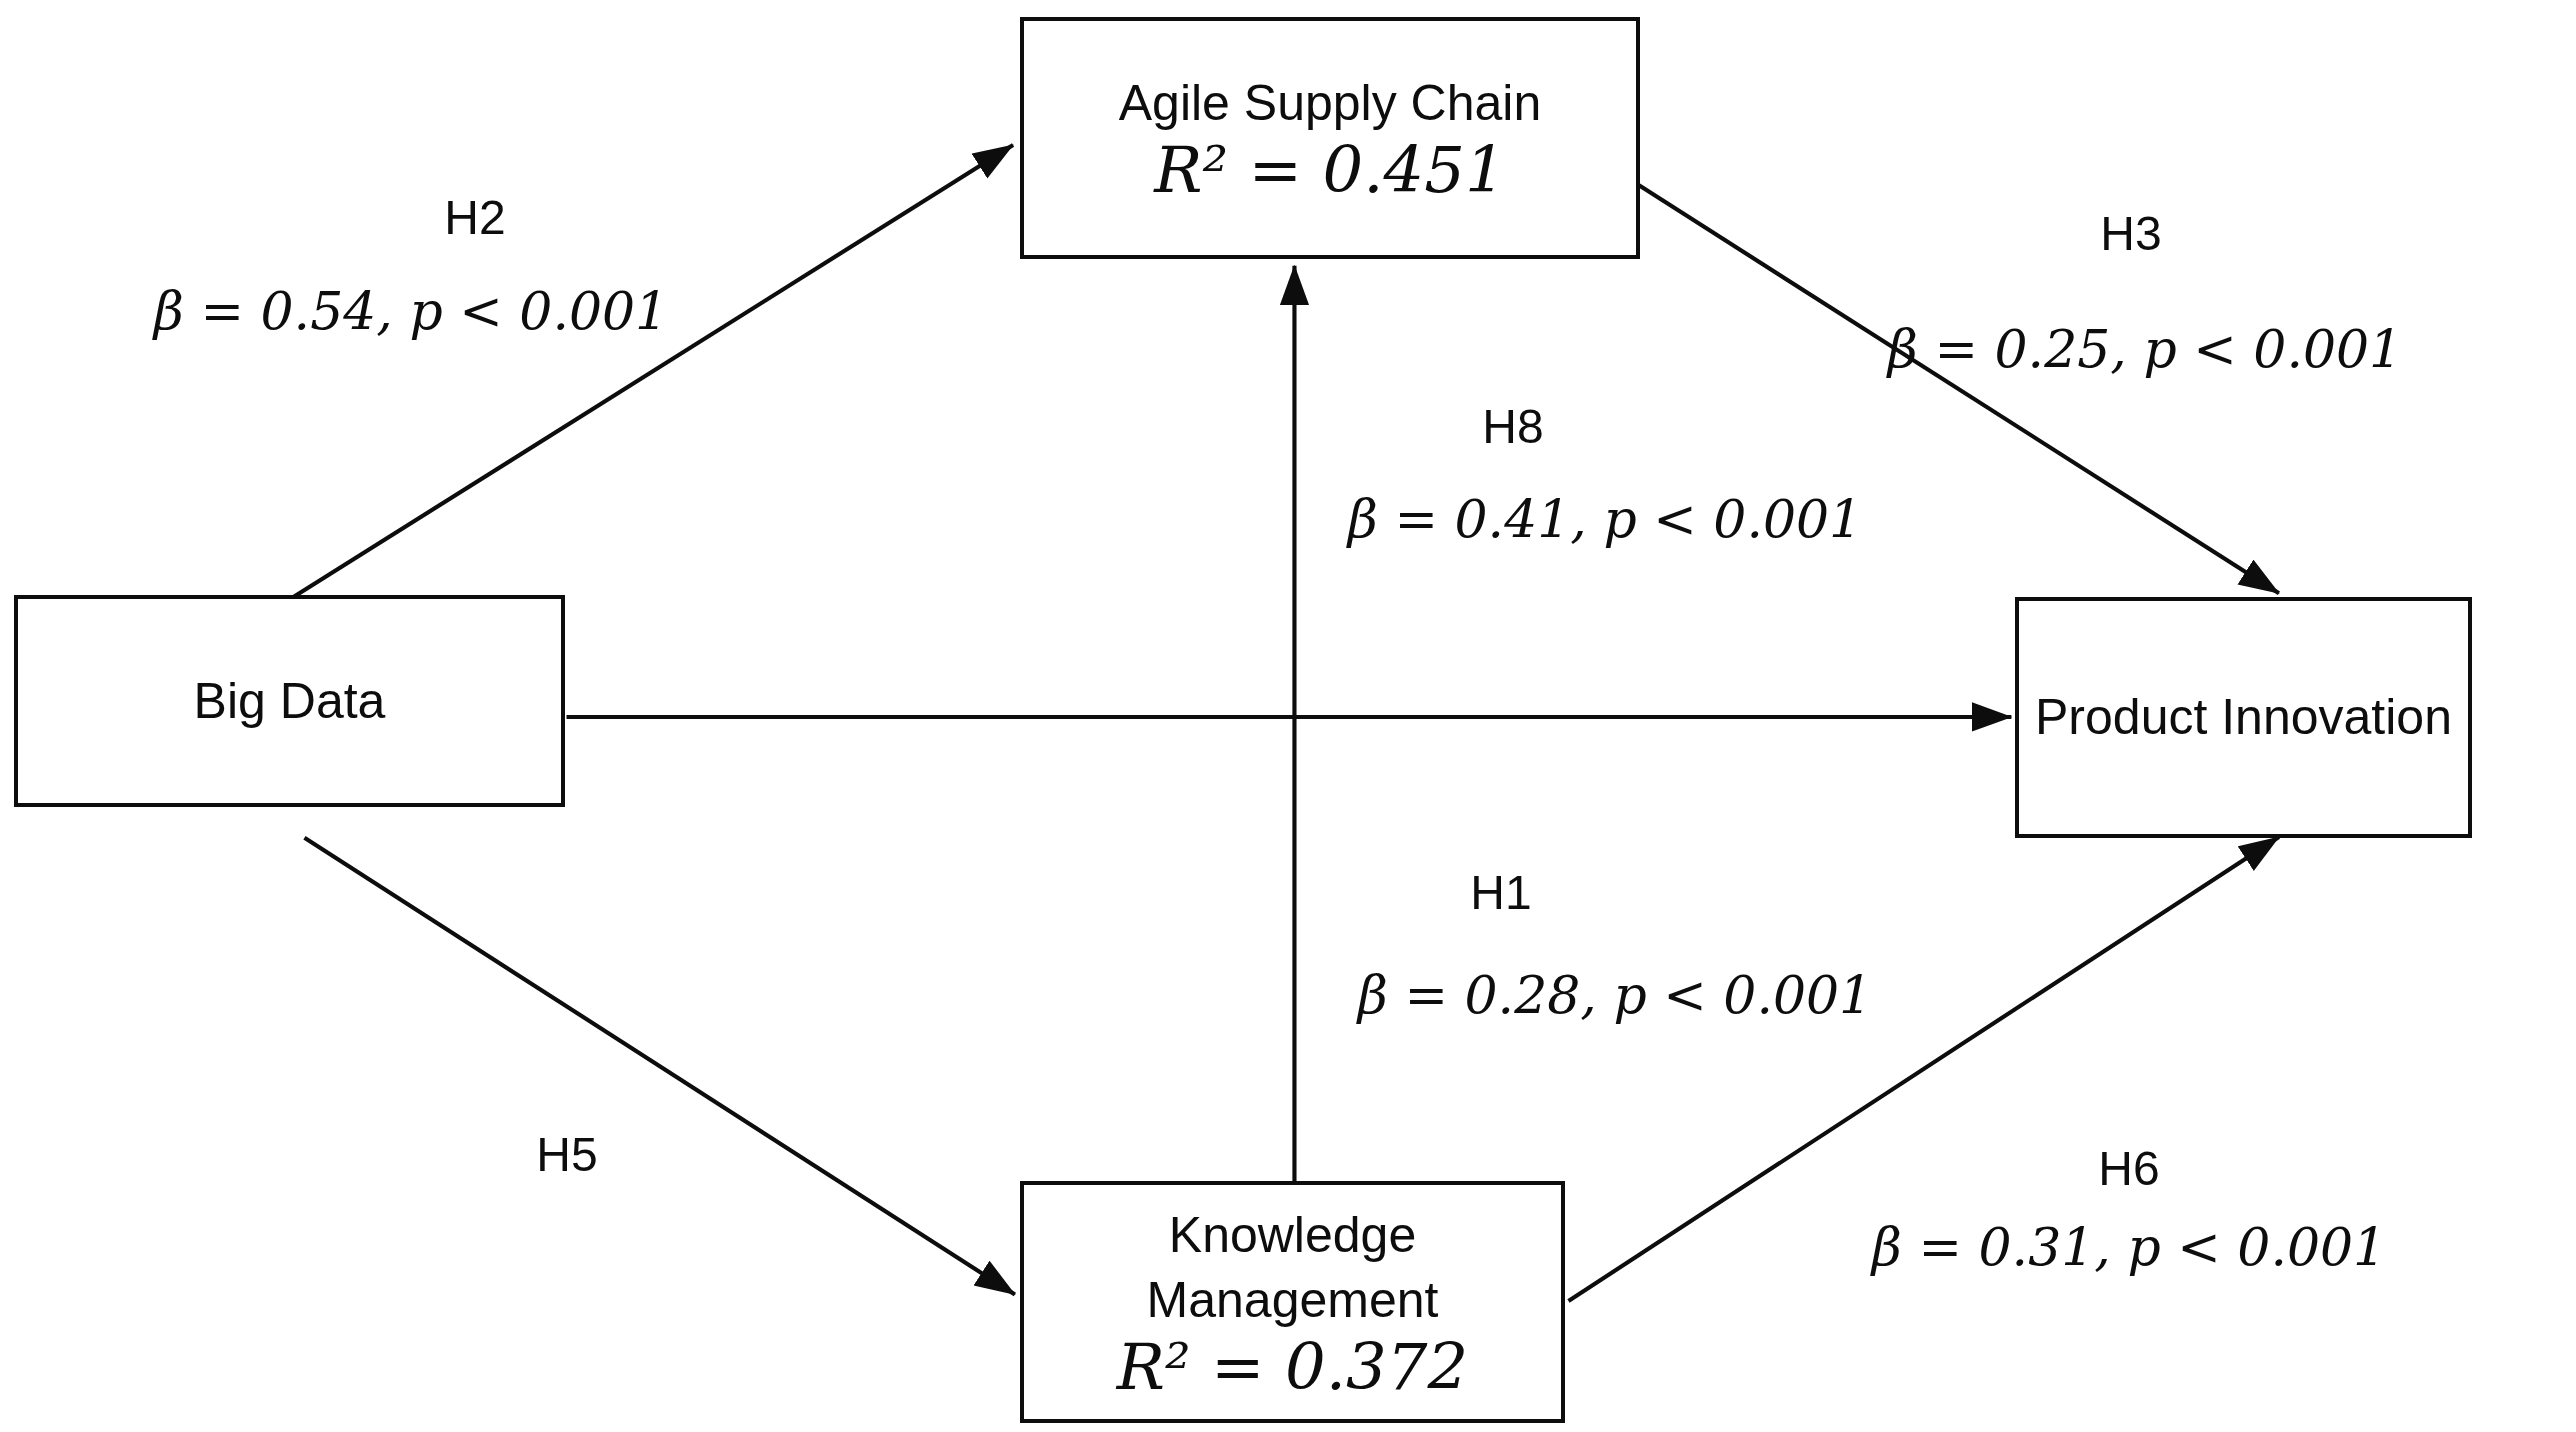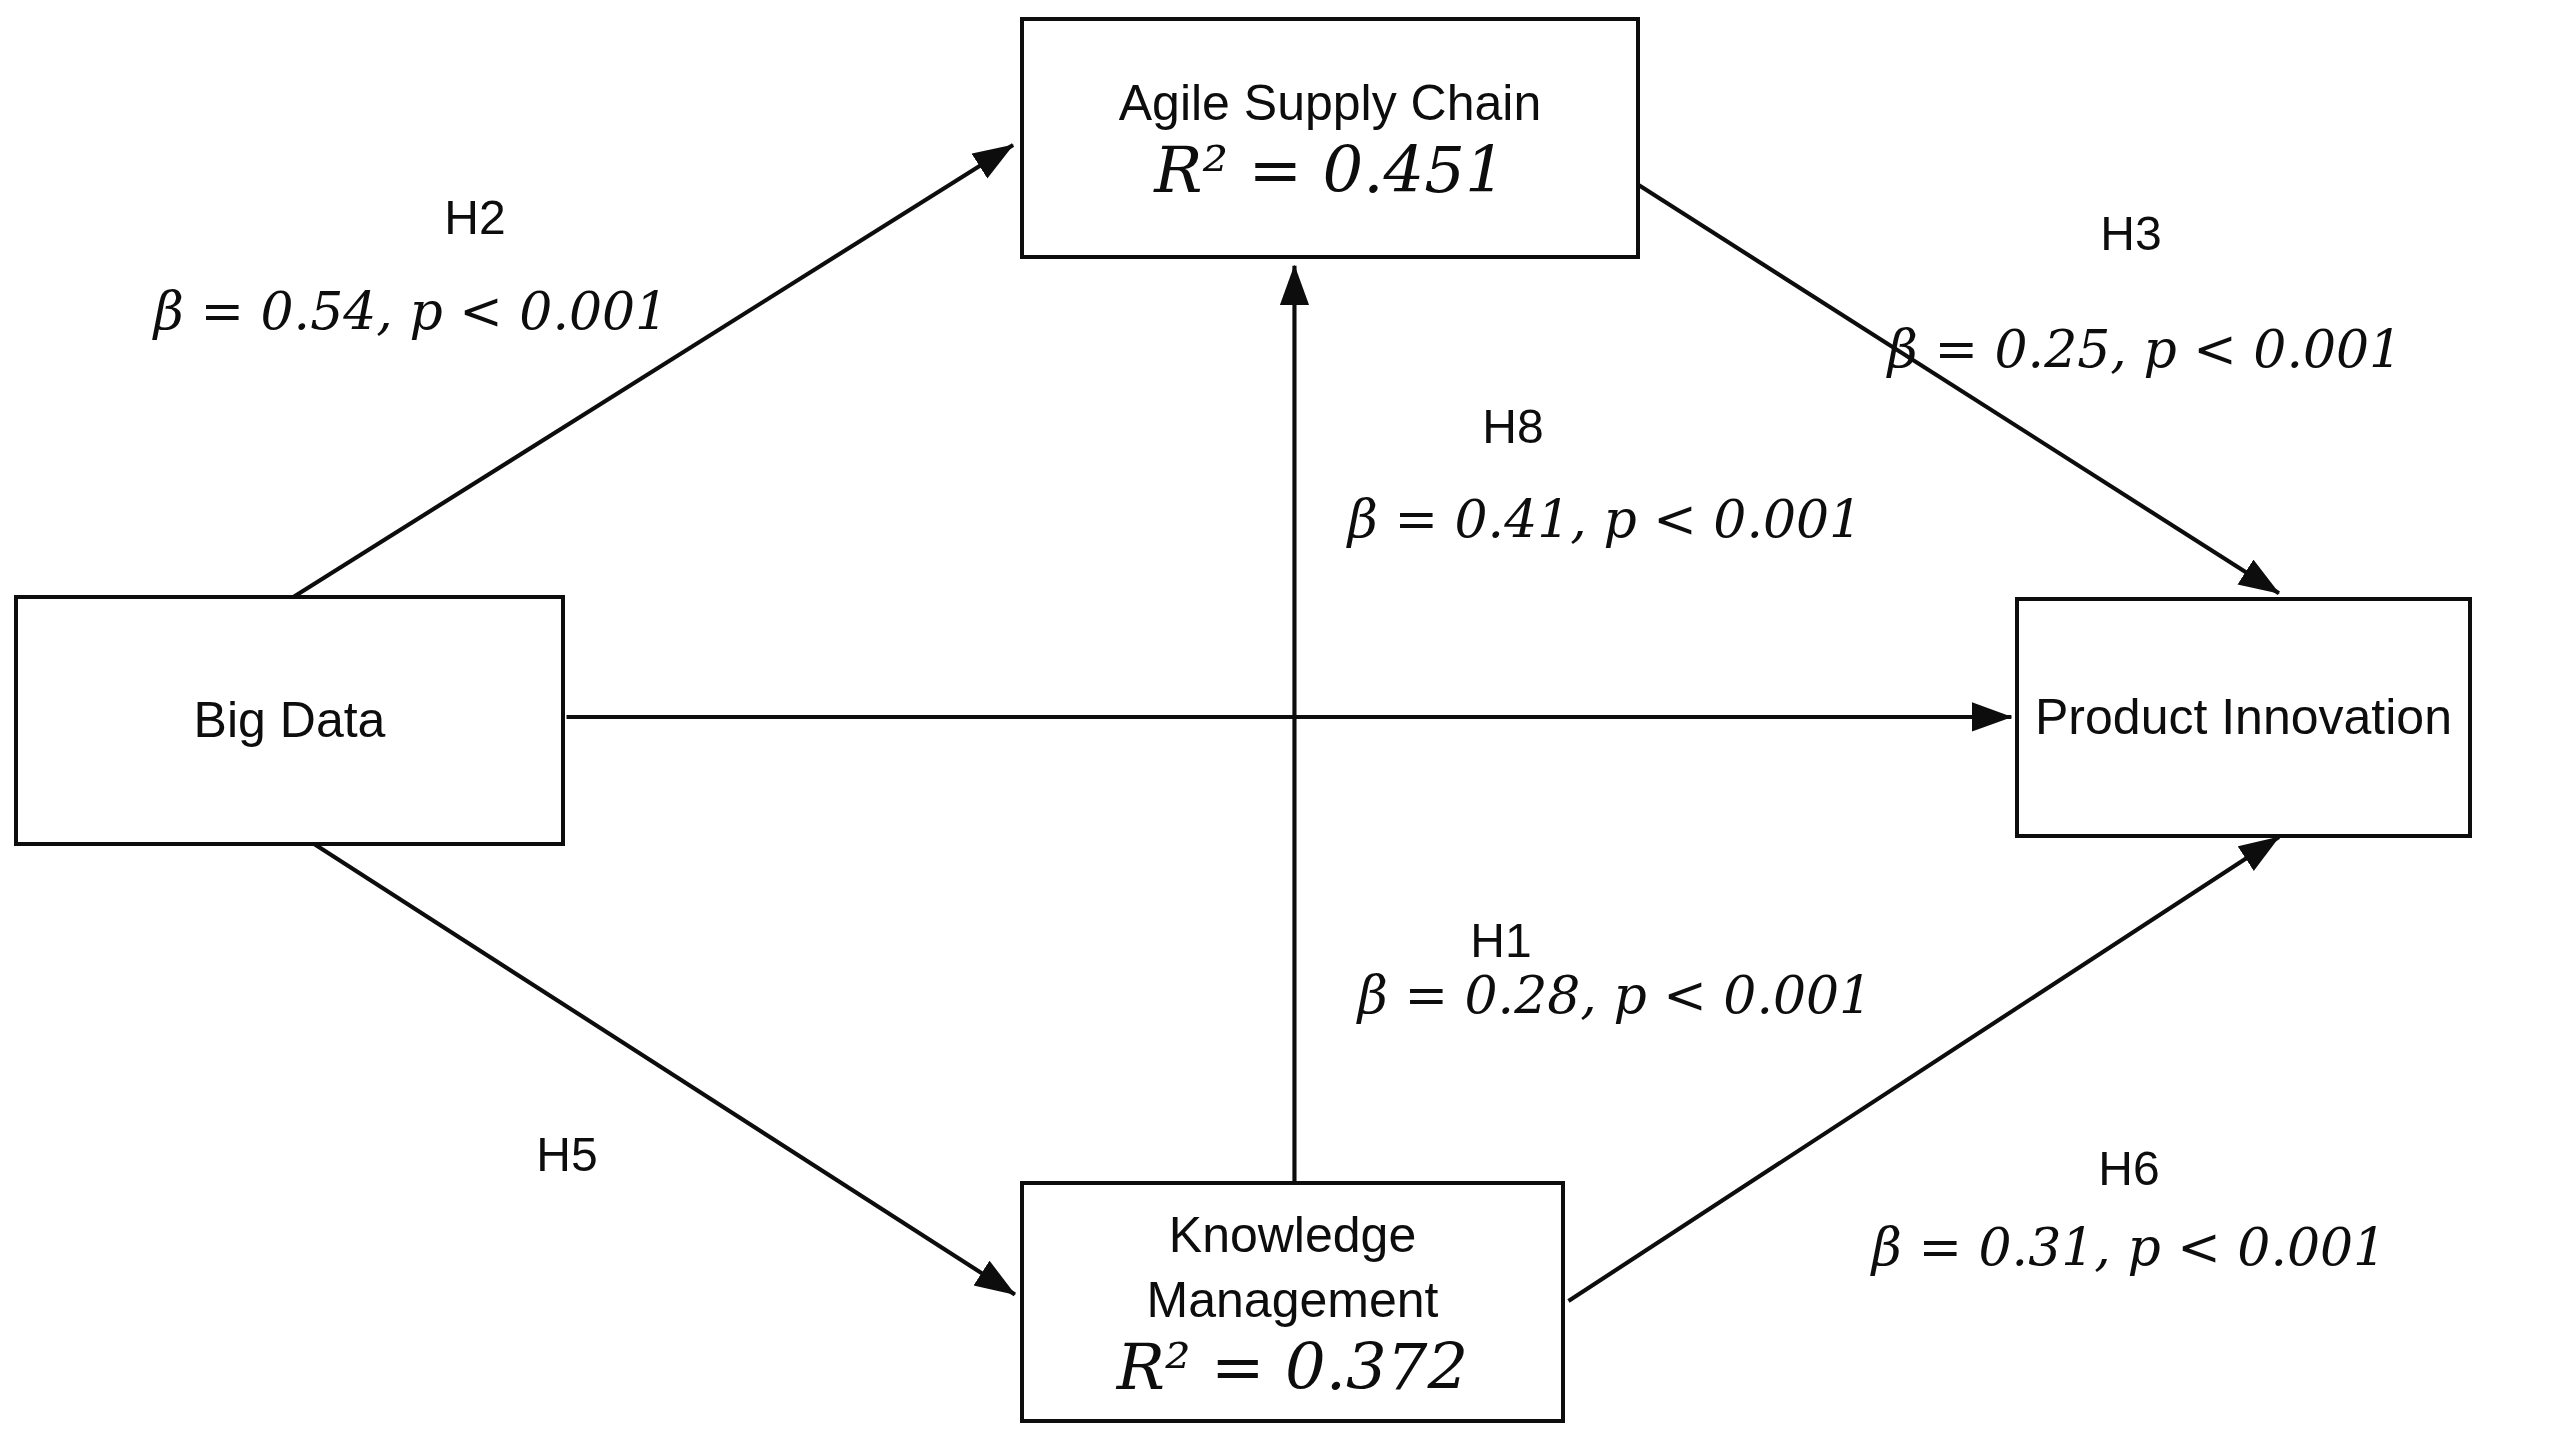--- a/index.html
+++ b/index.html
@@ -83,21 +83,21 @@
       </marker>
     </defs>
     <line class="edge-line" x1="318" y1="647" x2="1098" y2="157" marker-end="url(#arrow)"></line>
     <line class="edge-line" x1="1700" y1="152" x2="2470" y2="643" marker-end="url(#arrow)"></line>
     <line class="edge-line" x1="614" y1="777" x2="2180" y2="777" marker-end="url(#arrow)"></line>
     <line class="edge-line" x1="330" y1="908" x2="1100" y2="1403" marker-end="url(#arrow)"></line>
     <line class="edge-line" x1="1403" y1="1280" x2="1403" y2="288" marker-end="url(#arrow)"></line>
     <line class="edge-line" x1="1700" y1="1410" x2="2470" y2="907" marker-end="url(#arrow)"></line>
   </svg>
 
-  <div class="node" style="left:14px; top:595px; width:551px; height:251px;">
+  <div class="node" style="left:14px; top:595px; width:551px; height:212px;">
     <div class="node-label">Big Data</div>
   </div>
 
   <div class="node" style="left:1020px; top:16.6px; width:620px; height:242px;">
     <div class="node-label">Agile Supply Chain</div>
     <div class="node-r2">R² = 0.451</div>
   </div>
 
   <div class="node" style="left:1020px; top:1181px; width:545px; height:242px;">
     <div class="node-label km-label">Knowledge Management</div>
@@ -110,21 +110,21 @@
 
   <div class="hyp-label" style="left:447px; top:217px;margin-left:28px;">H2</div>
   <div class="hyp-eq" style="left:411px; top:311px;">β = 0.54, p &lt; 0.001</div>
 
   <div class="hyp-label" style="left:2131px; top:233px;">H3</div>
   <div class="hyp-eq" style="left:2145px; top:349px;">β = 0.25, p &lt; 0.001</div>
 
   <div class="hyp-label" style="left:1513px; top:426px;">H8</div>
   <div class="hyp-eq" style="left:1605px; top:519px;">β = 0.41, p &lt; 0.001</div>
 
-  <div class="hyp-label" style="left:1501px; top:940px;">H1</div>
+  <div class="hyp-label" style="left:1501px; top:892px;">H1</div>
   <div class="hyp-eq" style="left:1615px; top:995px;text-align:center;">β = 0.28, p &lt; 0.001</div>
 
   <div class="hyp-label" style="left:519px; top:1154px;margin-left:48px;">H5</div>
 
   <div class="hyp-label" style="left:2129px; top:1168px;">H6</div>
   <div class="hyp-eq" style="left:2129px; top:1247px;">β = 0.31, p &lt; 0.001</div>
 
 </div>
 
 

